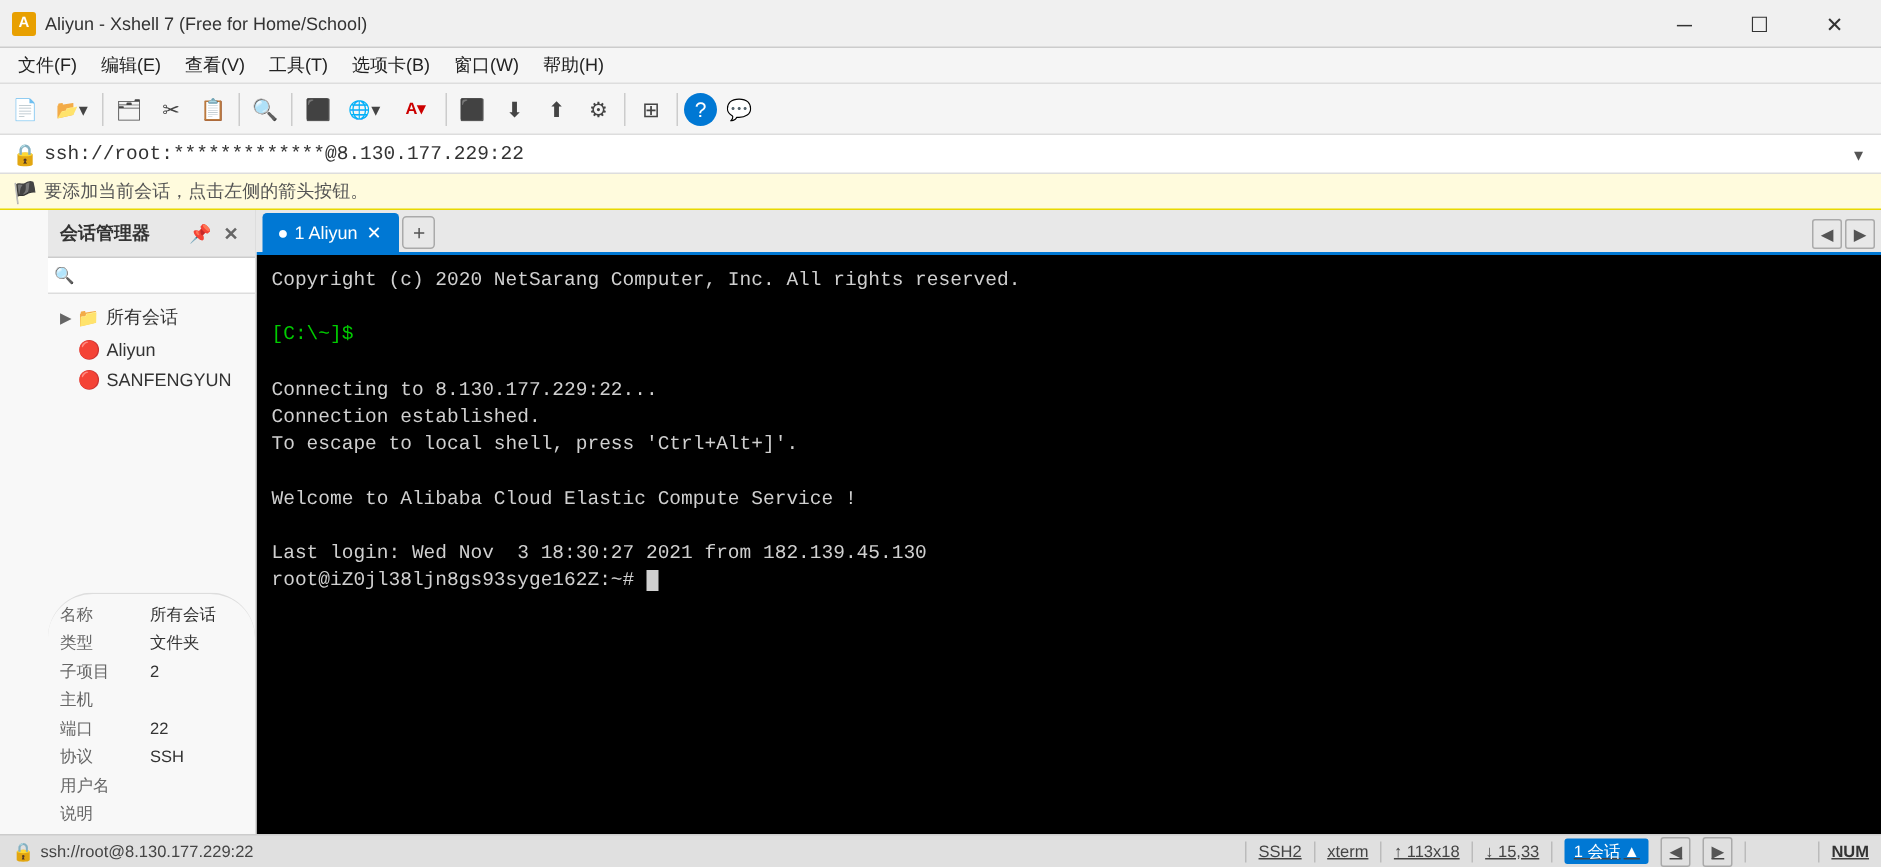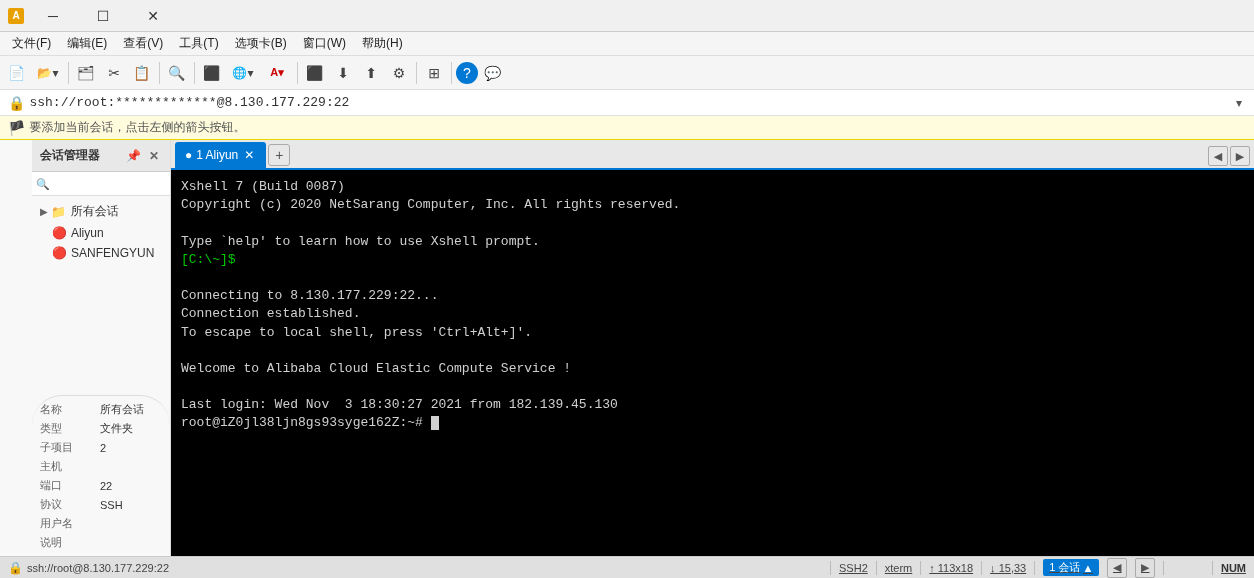--- a/index.html
+++ b/index.html
@@ -409,20 +409,21 @@
       color: #333;
       font-size: 11px;
       font-weight: bold;
     }
   </style>
 </head>
 <body>
 
 <div id="title-bar">
   <div class="app-icon">A</div>
+  <span class="title-text">Aliyun - Xshell 7 (Free for Home/School)</span>
   <div class="win-controls">
     <button class="win-btn">─</button>
     <button class="win-btn">☐</button>
     <button class="win-btn close">✕</button>
   </div>
 </div>
 
 <div id="menu-bar">
   <span class="menu-item">文件(F)</span>
   <span class="menu-item">编辑(E)</span>
@@ -543,24 +544,22 @@
         <button class="tab-close-btn">✕</button>
       </div>
       <button class="tab-add-btn">+</button>
       <div class="tab-nav-right">
         <button class="tab-nav-btn">◀</button>
         <button class="tab-nav-btn">▶</button>
       </div>
     </div>
 
     <div id="terminal">
-      <div class="line white">Xshell 7 (Build 0087)</div>
       <div class="line white">Copyright (c) 2020 NetSarang Computer, Inc. All rights reserved.</div>
       <div class="line">&nbsp;</div>
-      <div class="line white">Type `help' to learn how to use Xshell prompt.</div>
       <div class="line"><span class="green">[C:\~]$</span></div>
       <div class="line">&nbsp;</div>
       <div class="line white">Connecting to 8.130.177.229:22...</div>
       <div class="line white">Connection established.</div>
       <div class="line white">To escape to local shell, press 'Ctrl+Alt+]'.</div>
       <div class="line">&nbsp;</div>
       <div class="line white">Welcome to Alibaba Cloud Elastic Compute Service !</div>
       <div class="line">&nbsp;</div>
       <div class="line white">Last login: Wed Nov  3 18:30:27 2021 from 182.139.45.130</div>
       <div class="line white">root@iZ0jl38ljn8gs93syge162Z:~# <span class="cursor"></span></div>

